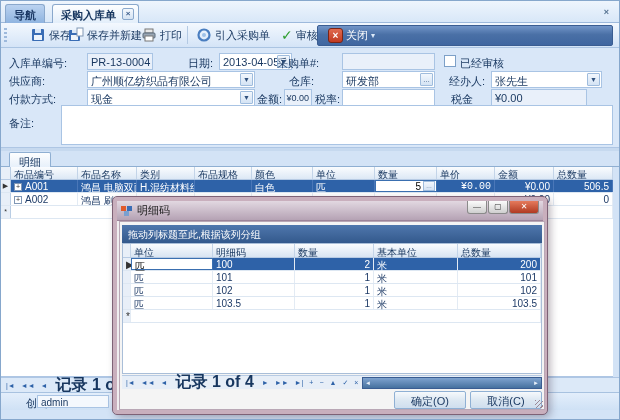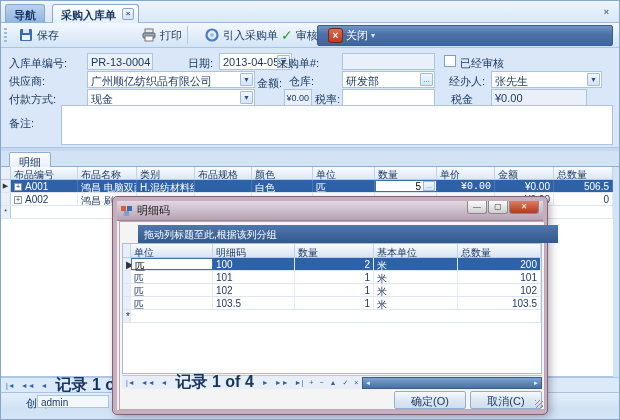--- a/index.html
+++ b/index.html
@@ -92,21 +92,21 @@
     display:flex; align-items:center; padding-left:4px; gap:4px; }
   .dlg-title .t { font-size:11px; color:#1a1a1a; }
   .dlg-icon { width:12px; height:12px; position:relative; }
   .dlg-icon i { position:absolute; width:5px; height:5px; }
   .dlg-btns { position:absolute; right:4px; top:0; display:flex; gap:1px; }
   .wbtn { width:20px; height:13px; background:linear-gradient(#fbfbfb,#cfcfcf); border:1px solid #8a8a8a;
     border-top:none; border-radius:0 0 3px 3px; font-size:8px; text-align:center; line-height:11px; color:#333; }
   .wbtn.close { width:30px; background:linear-gradient(#e57a5c,#b03a22); color:#fff; font-weight:bold; }
   .dlg-body { position:absolute; left:2px; top:20px; width:426px; height:189px; background:#f4f4f4; border:1px solid #b9a7b5; }
   .groupband { position:absolute; left:2px; top:3px; width:420px; height:18px;
-    background:linear-gradient(#4f77ad,#33598c); color:#fff; font-size:10px; padding:3px 0 0 6px;margin-left:16px; }
+    background:linear-gradient(#4f77ad,#33598c); color:#fff; font-size:10px; padding:3px 0 0 6px; }
   .dgrid { position:absolute; left:2px; top:21px; width:420px; height:131px; background:#fff; border:1px solid #a9bed8; }
   .dghead { display:flex; height:14px; background:linear-gradient(#fafcfe,#d8e4f2); border-bottom:1px solid #b7cbe4; }
   .dghead .dgc { border-right:1px solid #c3d4e8; font-size:10px; color:#17365f; padding:2px 3px 0 3px; position:relative; }
   .dgr { display:flex; height:13px; border-bottom:1px solid #dde7f2; background:#fff; }
   .dgr .dgc { border-right:1px solid #e3ebf4; font-size:10px; padding:1px 3px 0 3px; }
   .dgr.sel { background:#2e62a8; color:#fff; }
   .d-ind{width:8px; background:#e8eff8; border-right:1px solid #b9cde4; font-size:7px; text-align:center; padding-top:2px; color:#333;}
   .d0{width:82px;} .d1{width:82px;} .d2{width:79px;} .d3{width:84px;} .d4{width:83px;}
   .unit-editor { background:#fff !important; color:#000 !important; border:1px solid #3a6fb0 !important; }
   .sort-asc { position:absolute; right:4px; top:4px; width:0; height:0; border-left:4px solid transparent;
@@ -132,38 +132,47 @@
     <div class="tab active">
       <span>采购入库单</span>
       <span class="tab-close">×</span>
     </div>
     <div class="strip-close">×</div>
   </div>
 
   <div class="toolbar">
     <div class="grip"></div>
     <div class="darkbar"></div>
-    <div class="tbtn" style="left:12px;">
+    <div class="tbtn" style="left:24px;">
       <svg class="icon16" viewBox="0 0 16 16">
           <rect x="2" y="2" width="12" height="12" rx="1" fill="#3a6db5"></rect>
           <rect x="5" y="2" width="6" height="4" fill="#dce9f8"></rect>
           <rect x="4" y="8" width="8" height="5" fill="#eef4fb"></rect>
         </svg>
       <span>保存</span>
+    </div>
+    <div class="tbtn" style="left:62px;">
+      <svg class="icon16" viewBox="0 0 16 16">
+          <rect x="1" y="3" width="11" height="11" rx="1" fill="#3a6db5"></rect>
+          <rect x="4" y="3" width="5" height="3" fill="#dce9f8"></rect>
+          <rect x="3" y="8" width="7" height="5" fill="#eef4fb"></rect>
+          <rect x="9" y="1" width="6" height="8" fill="#fff" stroke="#8097b5"></rect>
+        </svg>
+      <span>保存并新建</span>
     </div>
     <div class="tbtn" style="left:135px;">
       <svg class="icon16" viewBox="0 0 16 16">
           <rect x="4" y="2" width="8" height="4" fill="#e8e8e8" stroke="#777"></rect>
           <rect x="2" y="6" width="12" height="5" rx="1" fill="#9aa7b5" stroke="#5a6a7a"></rect>
           <rect x="4" y="9" width="8" height="5" fill="#fff" stroke="#777"></rect>
         </svg>
       <span>打印</span>
     </div>
     <div class="tsep" style="left:186px;"></div>
-    <div class="tbtn" style="left:198px;">
+    <div class="tbtn" style="left:190px;">
       <svg class="icon16" viewBox="0 0 16 16">
           <circle cx="8" cy="8" r="5.5" fill="none" stroke="#4a7ec0" stroke-width="2.2"></circle>
           <circle cx="8" cy="8" r="2" fill="#9ec1e8"></circle>
         </svg>
       <span>引入采购单</span>
     </div>
     <div class="tbtn" style="left:275px;">
       <span class="check-glyph">✓</span>
       <span>审核</span>
     </div>
@@ -201,21 +210,21 @@
     <div class="fld" style="left:490px; top:23px; width:111px; padding-right:15px;">
       <span>张先生</span>
       <span class="btn">▼</span>
     </div>
 
     <div class="lbl" style="left:8px; top:44px;">付款方式:</div>
     <div class="fld" style="left:86px; top:41px; width:168px; padding-right:15px;">
       <span>现金</span>
       <span class="btn">▼</span>
     </div>
-    <div class="lbl" style="left:256px; top:28px;">金额:</div>
+    <div class="lbl" style="left:256px; top:44px;">金额:</div>
     <div class="fld ro num" style="left:283px; top:41px; width:28px; font-size:9px; padding:3px 2px 0 1px;">¥0.00</div>
     <div class="lbl" style="left:314px; top:44px;">税率:</div>
     <div class="fld" style="left:341px; top:41px; width:93px;"></div>
     <div class="lbl" style="left:450px; top:44px;">税金</div>
     <div class="fld ro" style="left:490px; top:41px; width:96px;">¥0.00</div>
 
     <div class="lbl" style="left:8px; top:68px;">备注:</div>
     <div class="notes"></div>
   </div>
 

